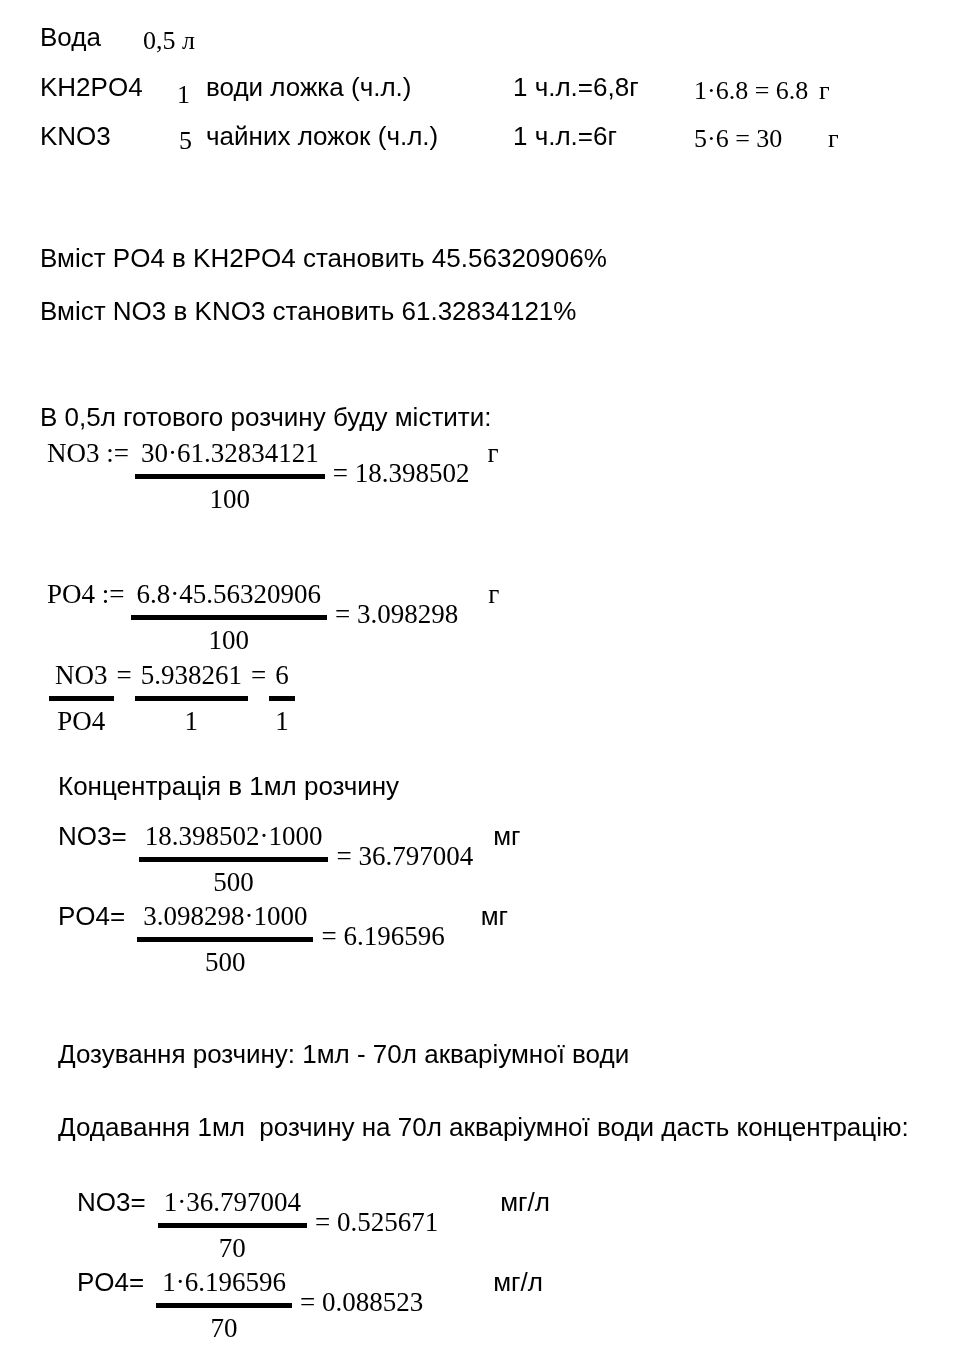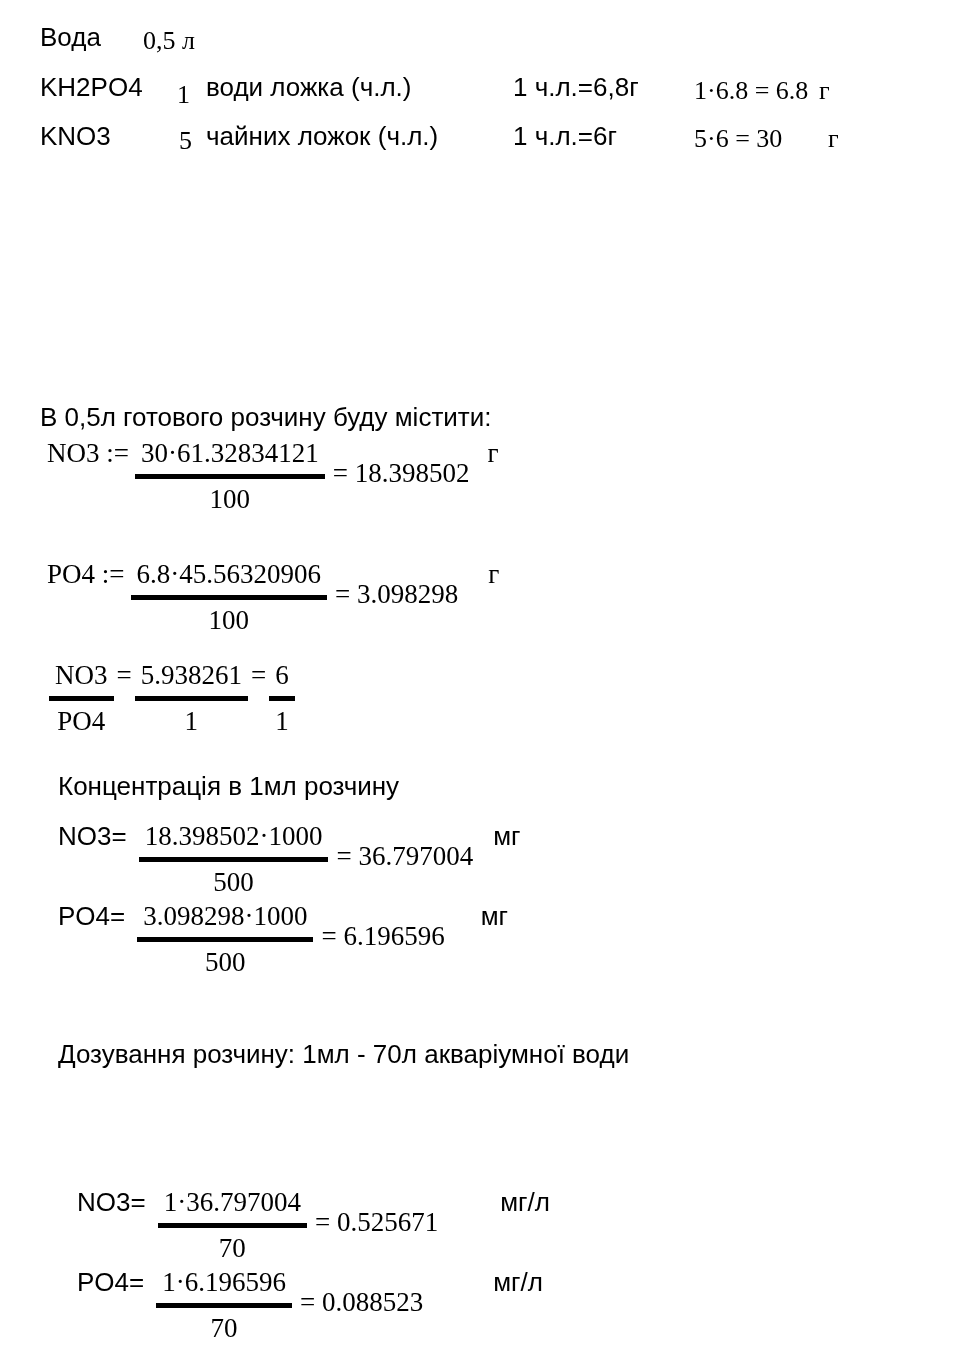--- a/index.html
+++ b/index.html
@@ -50,35 +50,37 @@
   <span class="abs serif" style="left:694px; top:78px">1·6.8 = 6.8</span>
   <span class="abs serif" style="left:819px; top:78px">г</span>
 
   <span class="abs sans" style="left:40px; top:123px">KNO3</span>
   <span class="abs serif" style="left:179px; top:128px">5</span>
   <span class="abs sans" style="left:206px; top:123px">чайних ложок (ч.л.)</span>
   <span class="abs sans" style="left:513px; top:123px">1 ч.л.=6г</span>
   <span class="abs serif" style="left:694px; top:126px">5·6 = 30</span>
   <span class="abs serif" style="left:828px; top:126px">г</span>
 
+  <span class="abs sans" style="left:40px; top:245px">Вміст PO4 в KH2PO4 становить 45.56320906%</span>
+  <span class="abs sans" style="left:40px; top:298px">Вміст NO3 в KNO3 становить 61.32834121%</span>
 
   <span class="abs sans" style="left:40px; top:404px">В 0,5л готового розчину буду містити:</span>
 
   <div class="formula" style="left:47px; top:438px">
     <span class="flhs">NO3 :=</span>
     <span class="frac">
       <span class="num">30·61.32834121</span>
       <span class="bar"></span>
       <span class="den">100</span>
     </span>
     <span class="res">= 18.398502</span>
     <span class="unit-serif" style="margin-left:18px">г</span>
   </div>
 
-  <div class="formula" style="left:47px; top:559px">
+  <div class="formula" style="left:47px; top:579px">
     <span class="flhs">PO4 :=</span>
     <span class="frac">
       <span class="num">6.8·45.56320906</span>
       <span class="bar"></span>
       <span class="den">100</span>
     </span>
     <span class="res">= 3.098298</span>
     <span class="unit-serif" style="margin-left:30px">г</span>
   </div>
 
@@ -120,20 +122,21 @@
     <span class="frac">
       <span class="num">3.098298·1000</span>
       <span class="bar"></span>
       <span class="den">500</span>
     </span>
     <span class="res">= 6.196596</span>
     <span class="unit-sans" style="margin-left:36px">мг</span>
   </div>
 
   <span class="abs sans" style="left:58px; top:1041px">Дозування розчину: 1мл - 70л акваріумної води</span>
+  <span class="abs sans" style="left:58px; top:1114px">Додавання 1мл  розчину на 70л акваріумної води дасть концентрацію:</span>
 
   <div class="formula" style="left:77px; top:1187px">
     <span class="flhs-sans">NO3=</span>
     <span class="frac">
       <span class="num">1·36.797004</span>
       <span class="bar"></span>
       <span class="den">70</span>
     </span>
     <span class="res">= 0.525671</span>
     <span class="unit-sans" style="margin-left:62px">мг/л</span>

